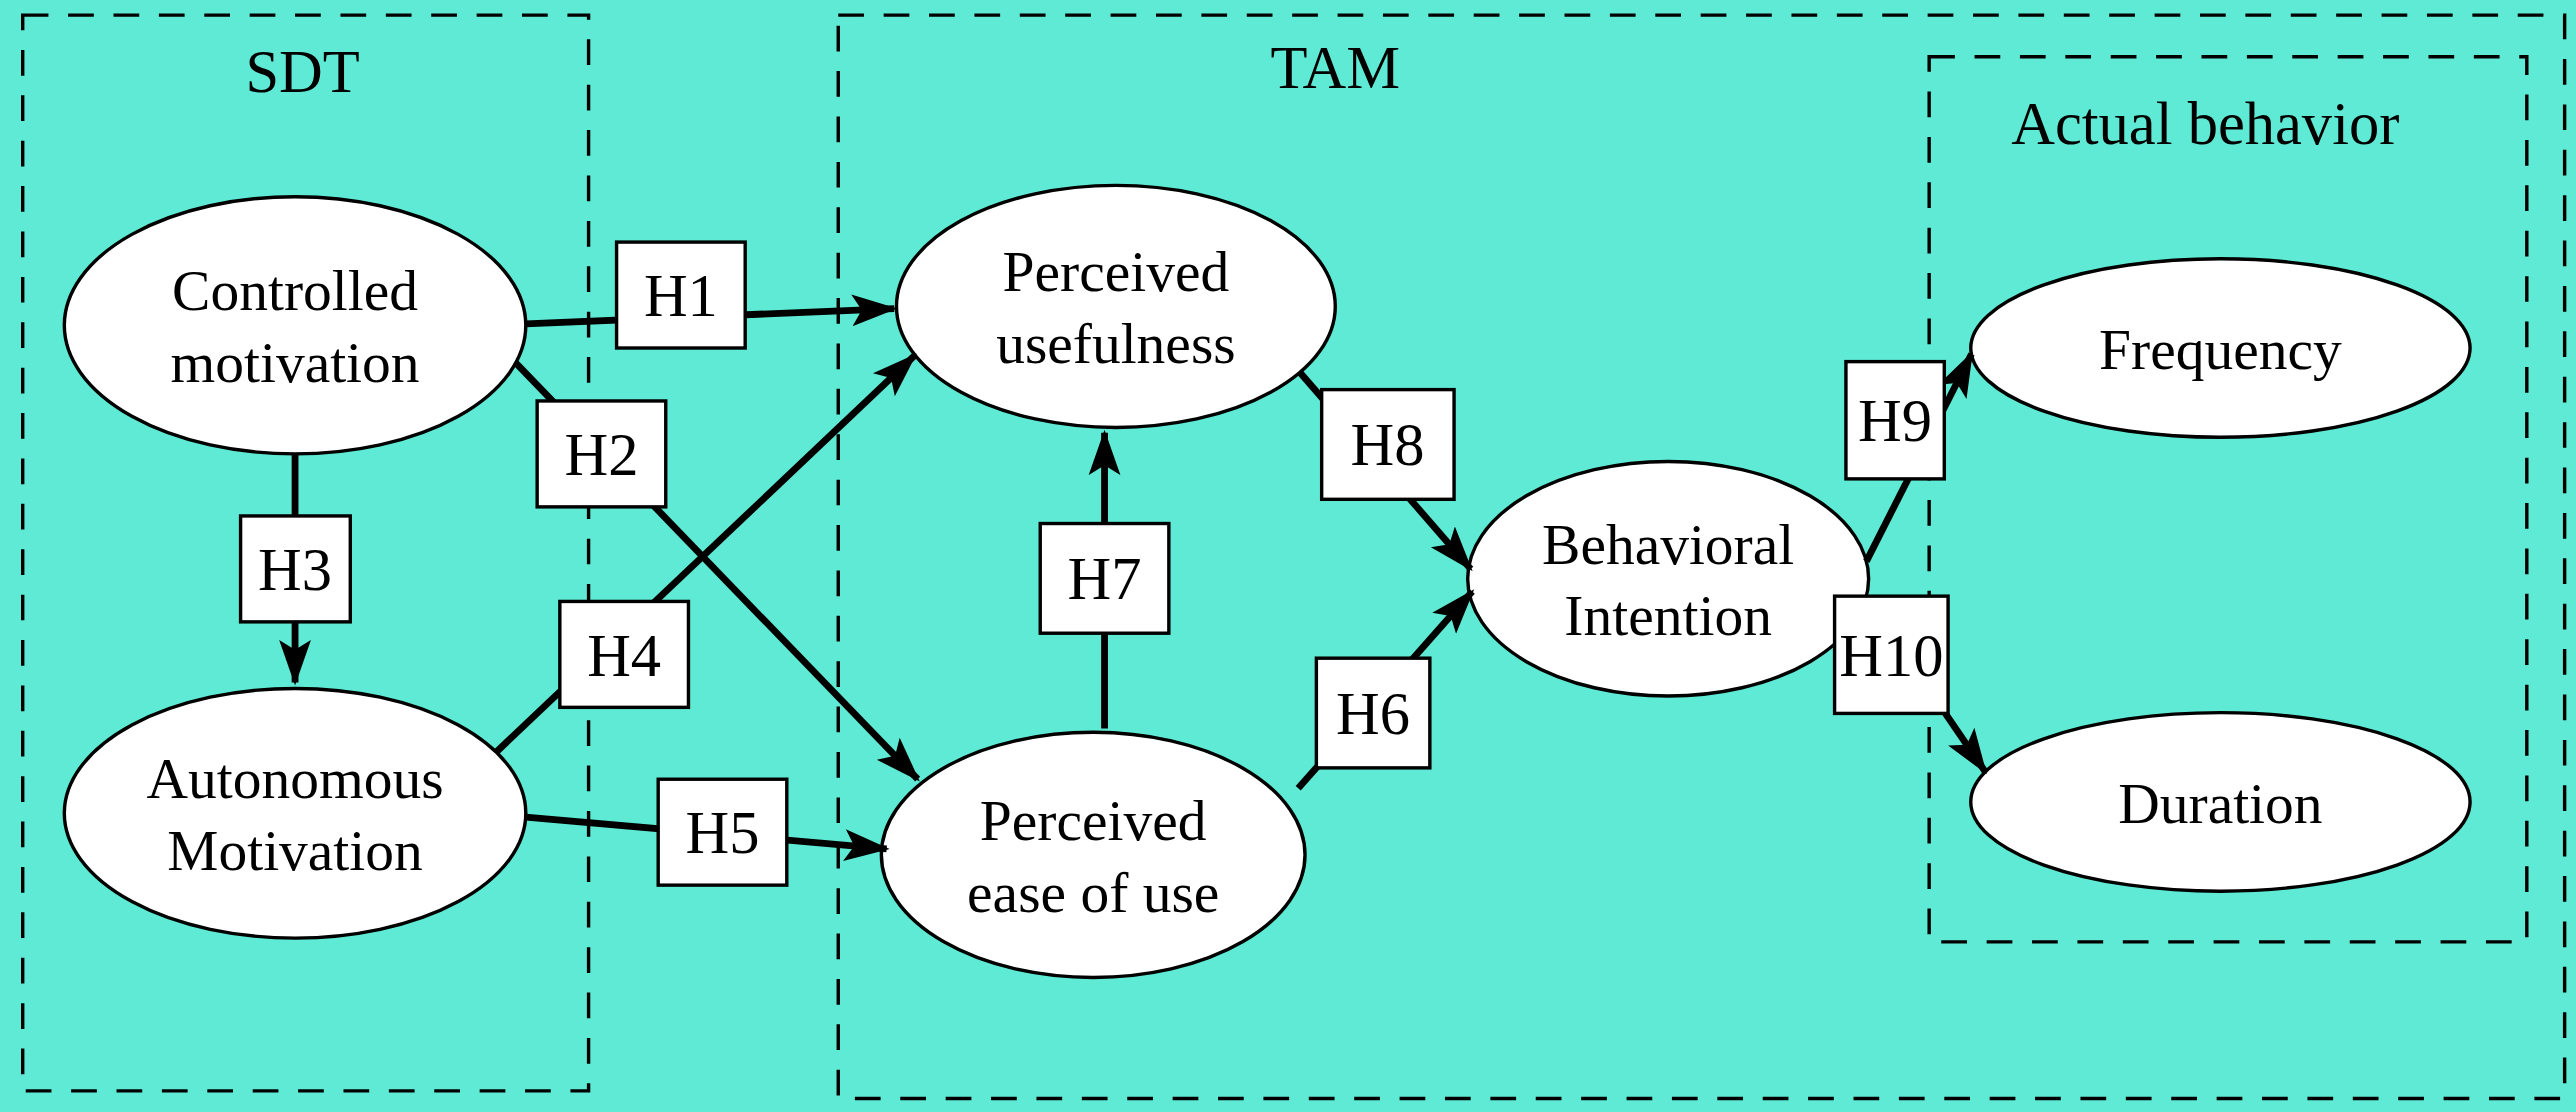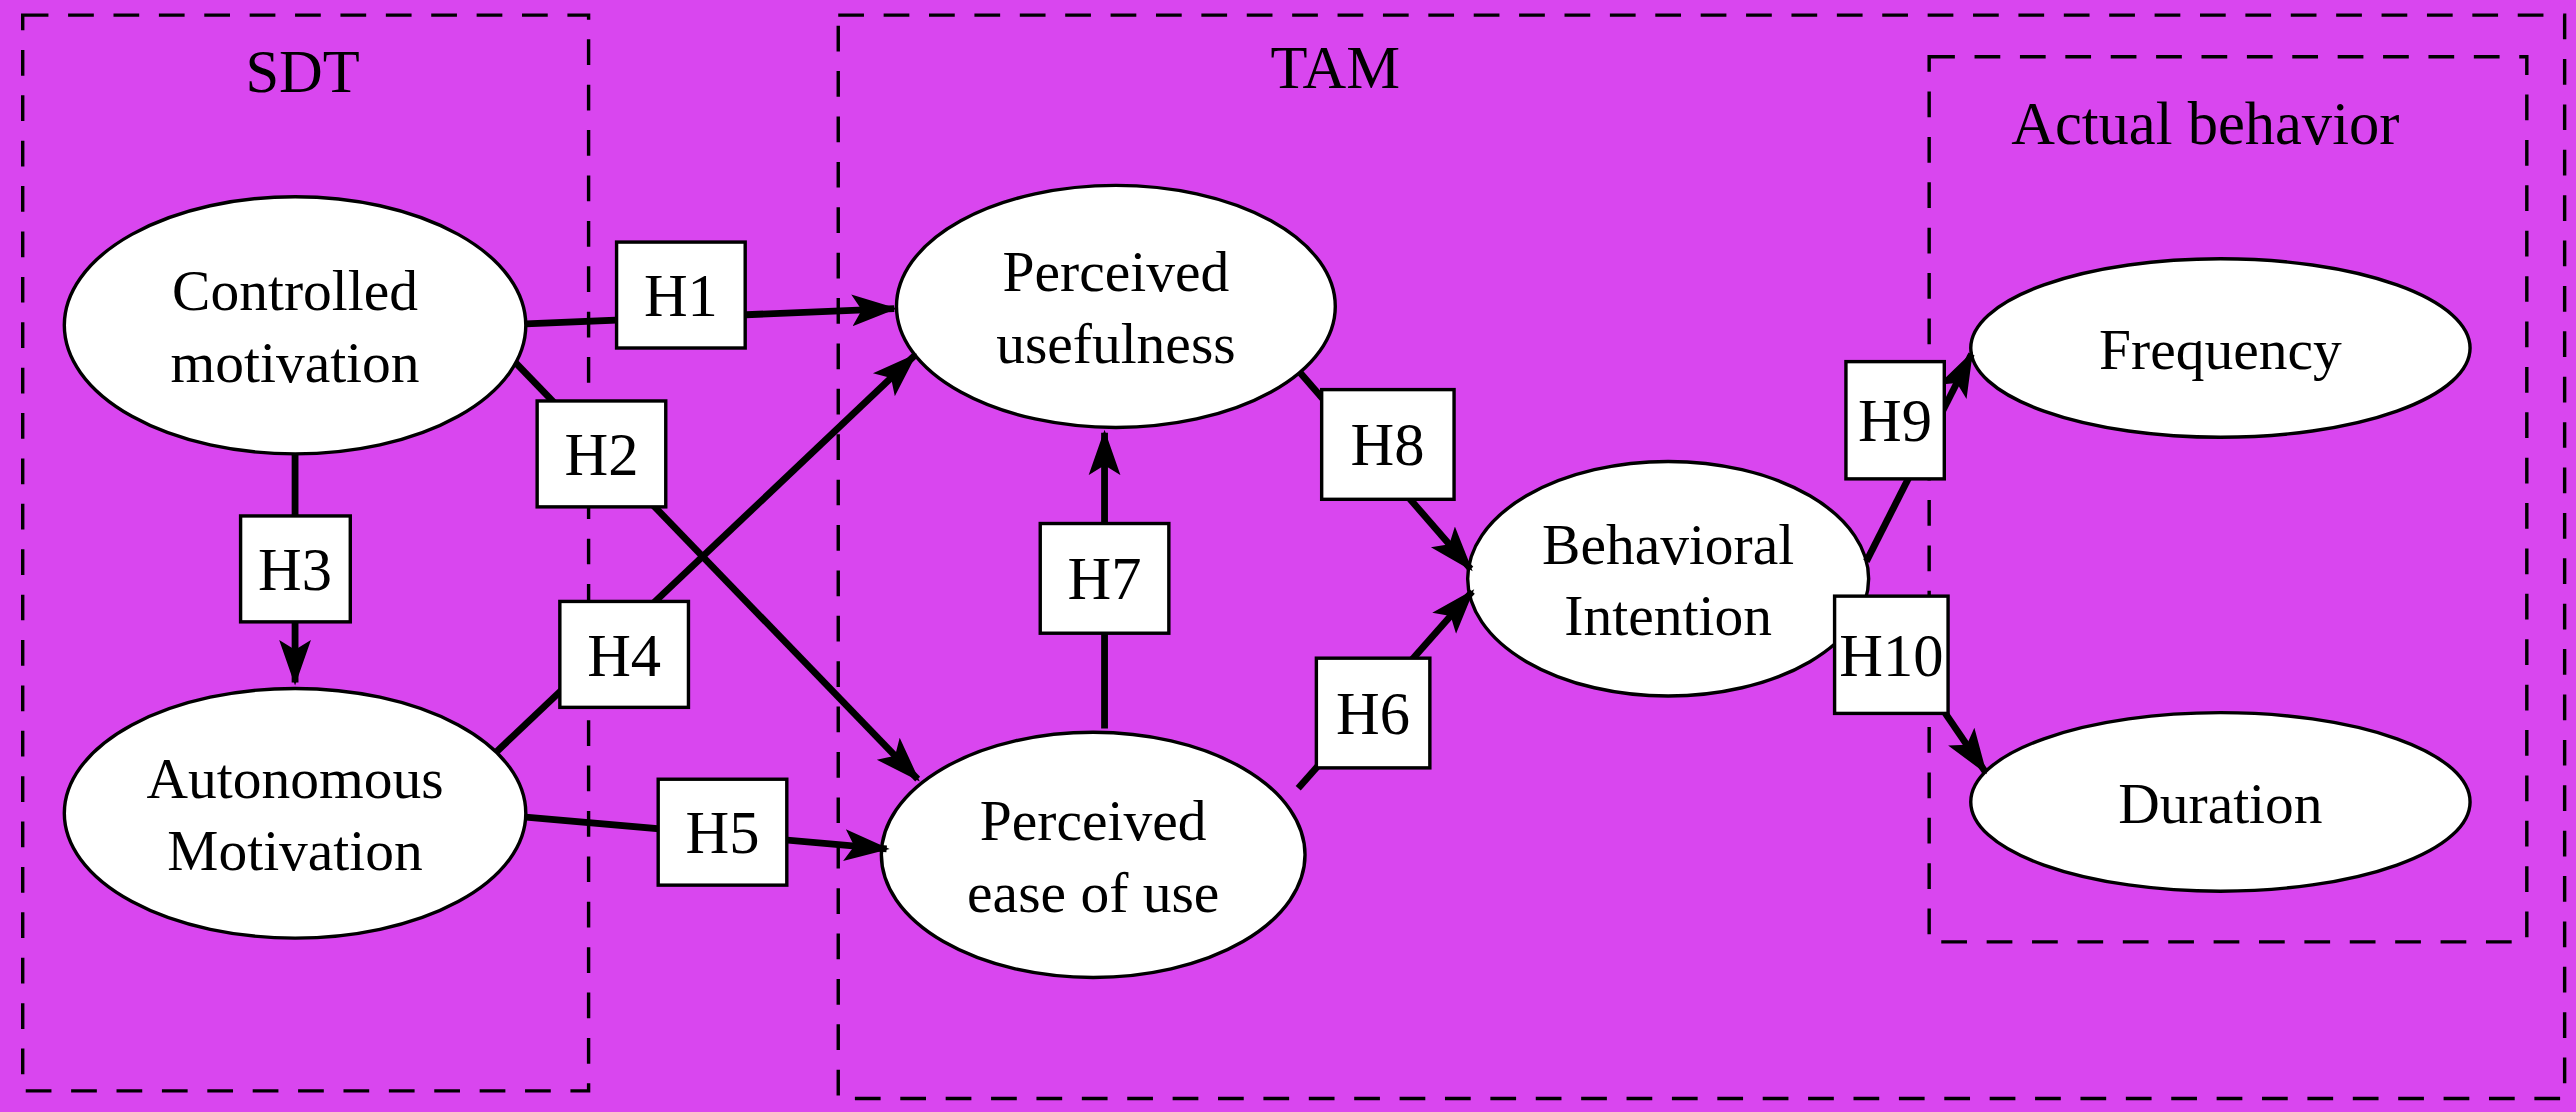--- a/index.html
+++ b/index.html
@@ -4,21 +4,21 @@
 <style>
   html, body {
     margin: 0;
     padding: 0;
     background: #ffffff;
   }
   .diagram-wrap {
     width: 100%;
     max-width: 2576px;
     aspect-ratio: 3405 / 1470;
-    background: #d946ef;
+    background: #5eead4;
     text-decoration: underline;
   }
   svg {
     display: block;
     width: 100%;
     height: 100%;
     font-family: "Liberation Serif", "DejaVu Serif", serif;
   }
   .region-rect {
     fill: none;

